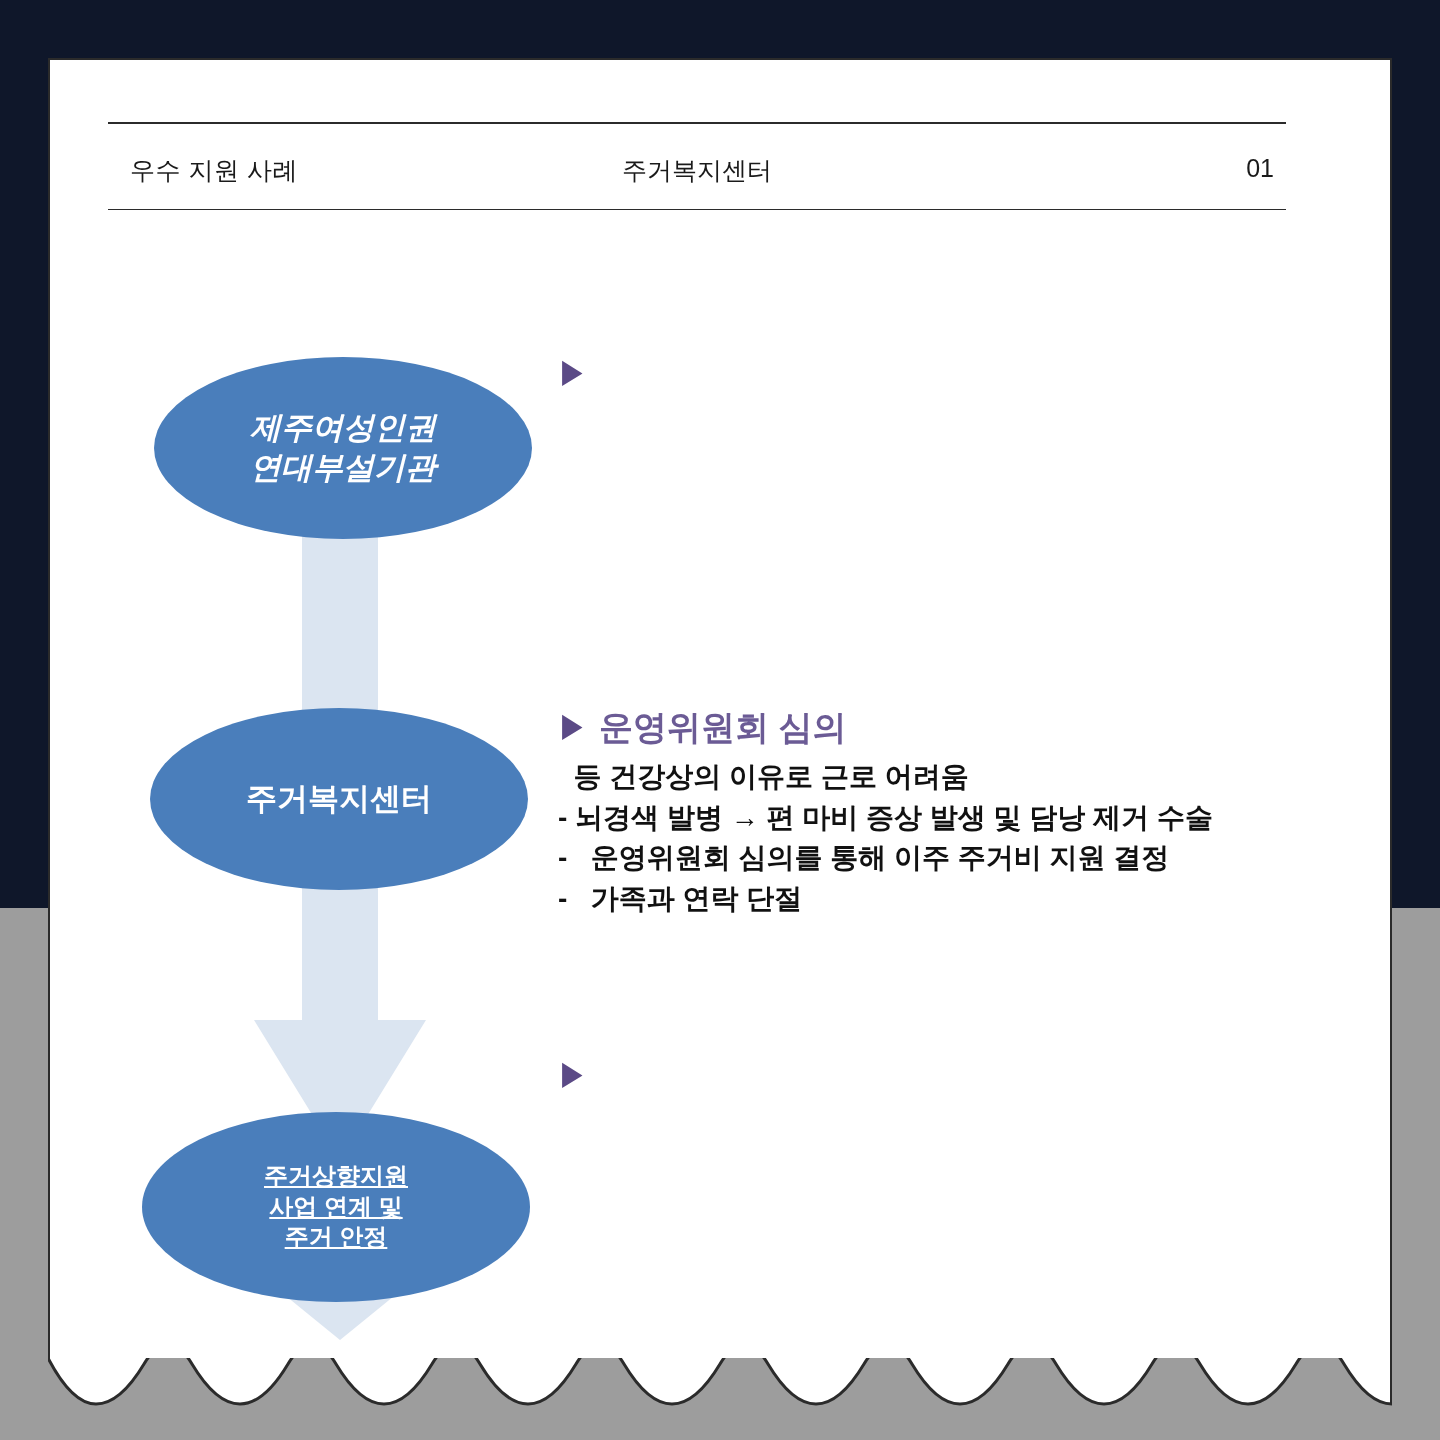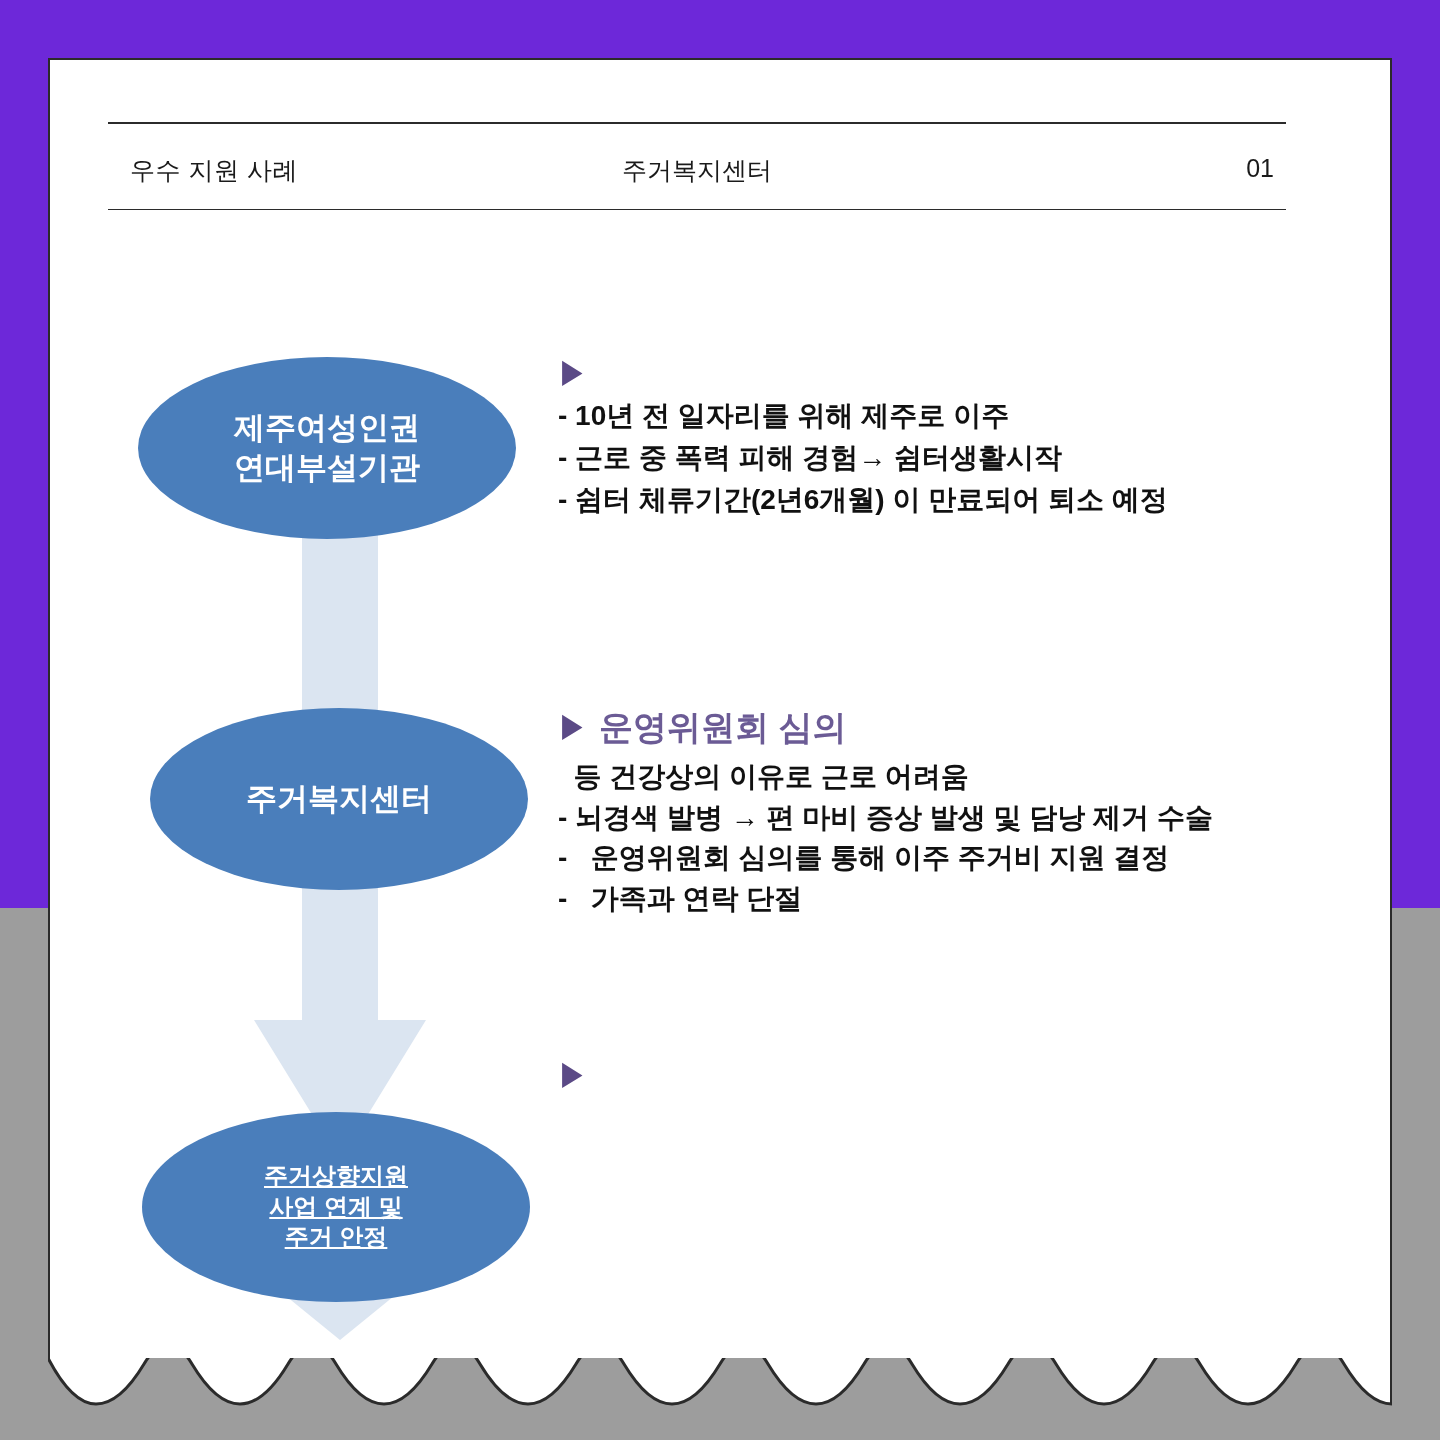--- a/index.html
+++ b/index.html
@@ -12,21 +12,21 @@
     height: 1440px;
     font-family: "Liberation Sans", sans-serif;
     overflow: hidden;
   }
 
   
   #stage {
     position: relative;
     width: 1440px;
     height: 1440px;
-    background: #6d28d9;
+    background: #0f172a;
   }
   #bg-bottom {
     position: absolute;
     left: 0;
     top: 908px;
     width: 1440px;
     height: 532px;
     background: #9d9d9d;
   }
 
@@ -107,21 +107,21 @@
     color: #ffffff;
     font-weight: bold;
     display: flex;
     align-items: center;
     justify-content: center;
     text-align: center;
     line-height: 1.28;
     font-size: 31px;
     box-sizing: border-box;
   }
-  #oval-1 { left: 88px; top: 297px; width: 378px; height: 182px; }
+  #oval-1 { left: 104px; top: 297px; width: 378px; height: 182px; font-style: italic; }
   #oval-2 { left: 100px; top: 648px; width: 378px; height: 182px; }
   #oval-3 { left: 92px; top: 1052px; width: 388px; height: 190px; font-size: 24px; text-decoration: underline; }
 
   
   .block { position: absolute; }
   .blk-title {
     color: #6b5b95;
     font-weight: bold;
     font-size: 34px;
     display: flex;
@@ -184,25 +184,20 @@
     </div>
     <div class="oval" id="oval-3">
       <span style="white-space:pre-line">주거상향지원
 사업 연계 및
 주거 안정</span>
     </div>
 
     <div class="block" id="block-1">
       <div class="blk-title">
         <span class="tri">▶</span>
-      </div>
-      <div class="blk-lines">
-        <div class="ln">- 10년 전 일자리를 위해 제주로 이주</div>
-        <div class="ln">- 근로 중 폭력 피해 경험→ 쉼터생활시작</div>
-        <div class="ln">- 쉼터 체류기간(2년6개월) 이 만료되어 퇴소 예정</div>
       </div>
     </div>
 
     <div class="block" id="block-2">
       <div class="blk-title">
         <span class="tri">▶</span>
         <span>운영위원회 심의</span>
       </div>
       <div class="blk-lines">
         <div class="ln" style="white-space:pre">  등 건강상의 이유로 근로 어려움</div>

